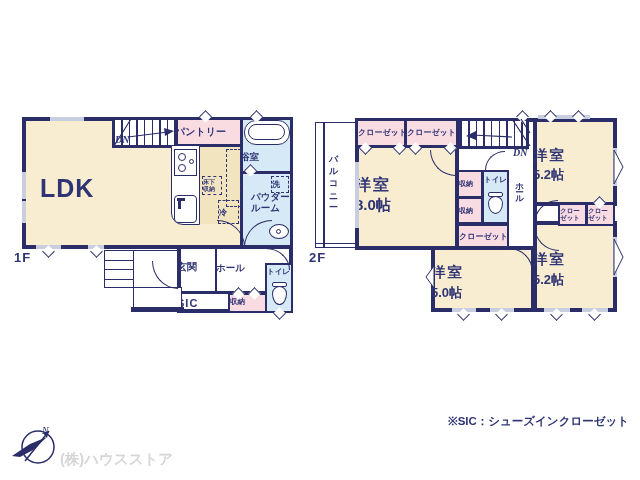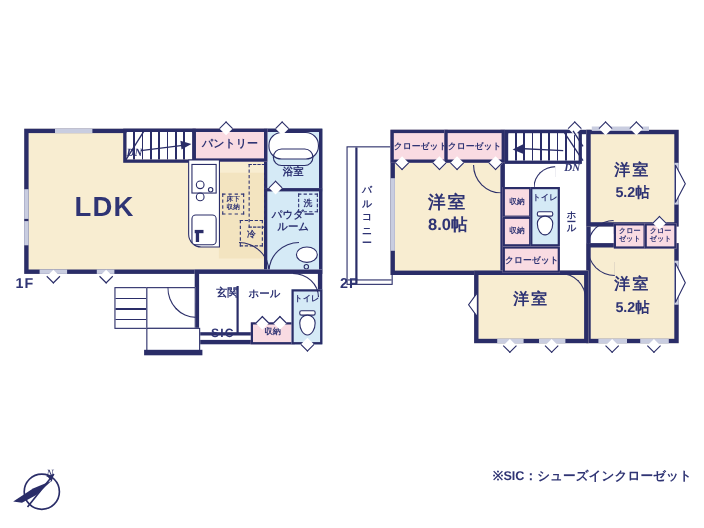--- a/index.html
+++ b/index.html
@@ -2,25 +2,25 @@
 <html style="--wall: #2a2d68; --txt: #2f3474; --cream: #f8edd1; --tan: #f3e4c0; --pink: #f9dbe2; --blue: #d5eaf6; --wgray: #c9cde0; --fgray: #d6d6d6;"><head>
 <meta charset="utf-8">
 <style>
   :root{
     --wall:#2a2d68; --txt:#2f3474; --cream:#f8edd1; --tan:#f3e4c0;
     --pink:#f9dbe2; --blue:#d5eaf6; --wgray:#c9cde0; --fgray:#d6d6d6;
   }
   html,body{margin:0;padding:0;background:#fff;}
   body{font-family:"Liberation Sans",sans-serif;}
   .plan{position:relative;width:640px;height:480px;background:#fff;overflow:hidden;}
-  .abs{position:absolute;box-sizing:border-box;margin-top:11px;}
+  .abs{position:absolute;box-sizing:border-box;}
   .room{position:absolute;box-sizing:border-box;border:3px solid var(--wall);}
   .outer{border-width:4px;}
   .thin{border-width:1.2px;}
-  .lbl{position:absolute;color:var(--txt);font-weight:bold;text-align:center;line-height:1.18;white-space:nowrap;}
+  .lbl{position:absolute;color:var(--txt);font-weight:bold;line-height:1.18;white-space:nowrap;}
   .dash{position:absolute;box-sizing:border-box;border:1px dashed var(--txt);}
   .fix{position:absolute;box-sizing:border-box;background:#fff;border:1.5px solid var(--wall);}
   .wbar{position:absolute;background:var(--wgray);}
   .mup,.mdn{position:absolute;width:8px;height:8px;background:#fff;transform:rotate(45deg);}
   .mup{border-left:1.4px solid var(--wall);border-top:1.4px solid var(--wall);}
   .mdn{border-right:1.4px solid var(--wall);border-bottom:1.4px solid var(--wall);}
   .arc{position:absolute;box-sizing:border-box;border:0 solid var(--wall);}
   .stairs{position:absolute;box-sizing:border-box;border:3px solid var(--wall);background:
     repeating-linear-gradient(90deg,#fff 0 6.2px,var(--wall) 6.2px 7.6px);}
   .dn{position:absolute;font-family:"Liberation Serif",serif;font-style:italic;font-weight:bold;
@@ -66,21 +66,21 @@
   <div class="dash" style="left:226px;top:149px;width:15px;height:58px;"></div>
 
   <div class="fix" style="left:244px;top:120px;width:46px;height:25px;border-radius:12px;">
     <div class="abs" style="left:3px;top:3px;width:37px;height:16px;border:1.2px solid var(--wall);border-radius:9px;"></div>
   </div>
   <div class="lbl" style="left:240px;top:151px;width:53px;font-size:9.5px;">浴室</div>
   <div class="mup" style="left:246px;top:166px;"></div>
   <div class="dash" style="left:271px;top:176px;width:18px;height:17px;">
     <div class="lbl" style="left:0;top:3px;width:16px;font-size:8px;">洗</div>
   </div>
-  <div class="lbl" style="left:240px;top:191px;width:53px;font-size:9.5px;font-family:Liberation Serif, serif;">
+  <div class="lbl" style="left:251px;top:191px;width:53px;font-size:9.5px;">
     <span>パウダー</span><br>
     <span>ルーム</span>
   </div>
   <div class="fix" style="left:269px;top:224px;width:20px;height:15px;border-radius:50%;">
     <div class="abs" style="left:6px;top:4px;width:5px;height:5px;border:1.2px solid var(--wall);border-radius:50%;"></div>
   </div>
 
   <div class="lbl" style="left:40px;top:174px;width:110px;font-size:25px;letter-spacing:1px;">LDK</div>
   <div class="lbl" style="left:175px;top:126px;width:68px;font-size:10px;">パントリー</div>
 
@@ -176,20 +176,21 @@
       <span>ゼット</span>
     </div>
   </div>
   <div class="mup" style="left:595px;top:198px;"></div>
 
   <div class="lbl" style="left:355px;top:176px;width:104px;font-size:16px;letter-spacing:2px;">洋室</div>
   <div class="lbl" style="left:355px;top:196px;width:104px;font-size:15px;">8.0帖</div>
   <div class="lbl" style="left:533px;top:147px;width:84px;font-size:14.5px;letter-spacing:2px;">洋室</div>
   <div class="lbl" style="left:533px;top:167px;width:84px;font-size:13px;">5.2帖</div>
   <div class="lbl" style="left:431px;top:264px;width:104px;font-size:14.5px;letter-spacing:2px;">洋室</div>
+  <div class="lbl" style="left:431px;top:285px;width:104px;font-size:13px;">5.0帖</div>
   <div class="lbl" style="left:533px;top:251px;width:84px;font-size:14.5px;letter-spacing:2px;">洋室</div>
   <div class="lbl" style="left:533px;top:272px;width:84px;font-size:13px;">5.2帖</div>
 
   <div class="arc" style="left:430px;top:150px;width:26px;height:26px;border-left-width:1.2px;border-bottom-width:1.2px;border-bottom-left-radius:100% 100%;"></div>
   <div class="arc" style="left:485px;top:151px;width:20px;height:19px;border-left-width:1.2px;border-top-width:1.2px;border-top-left-radius:100% 100%;"></div>
   <div class="arc" style="left:534px;top:200px;width:24px;height:24px;border-top-width:1.2px;border-left-width:1.2px;border-top-left-radius:100% 100%;"></div>
   <div class="arc" style="left:534px;top:226px;width:25px;height:25px;border-bottom-width:1.2px;border-left-width:1.2px;border-bottom-left-radius:100% 100%;"></div>
   <div class="arc" style="left:509px;top:248px;width:24px;height:24px;border-top-width:1.2px;border-right-width:1.2px;border-top-right-radius:100% 100%;"></div>
 
   <div class="wbar" style="left:355px;top:162px;width:4px;height:66px;"></div>
@@ -227,15 +228,16 @@
 
     <g>
       <circle cx="38" cy="447" r="16" stroke-width="1.5"></circle>
       <line x1="25" y1="461" x2="49" y2="431" stroke-width="1.5"></line>
       <polygon points="49,431 43,433 47,438" fill="#2a2d68" stroke="none"></polygon>
       <path d="M12,456 L30,444 L47,437 L33,450 L20,457 Z" fill="#2a2d68" stroke="none"></path>
       <text x="42" y="434" font-size="10" font-style="italic" fill="#2a2d68" stroke="none" font-family="Liberation Serif, serif">N</text>
     </g>
   </svg>
 
+  <div class="abs" style="left:60px;top:450px;font-size:14.5px;color:var(--fgray);font-weight:bold;">(株)ハウスストア</div>
   <div class="abs" style="left:448px;top:413px;font-size:11.5px;color:var(--txt);font-weight:bold;">※SIC：シューズインクローゼット</div>
 
 </div>
 
 </body></html>

